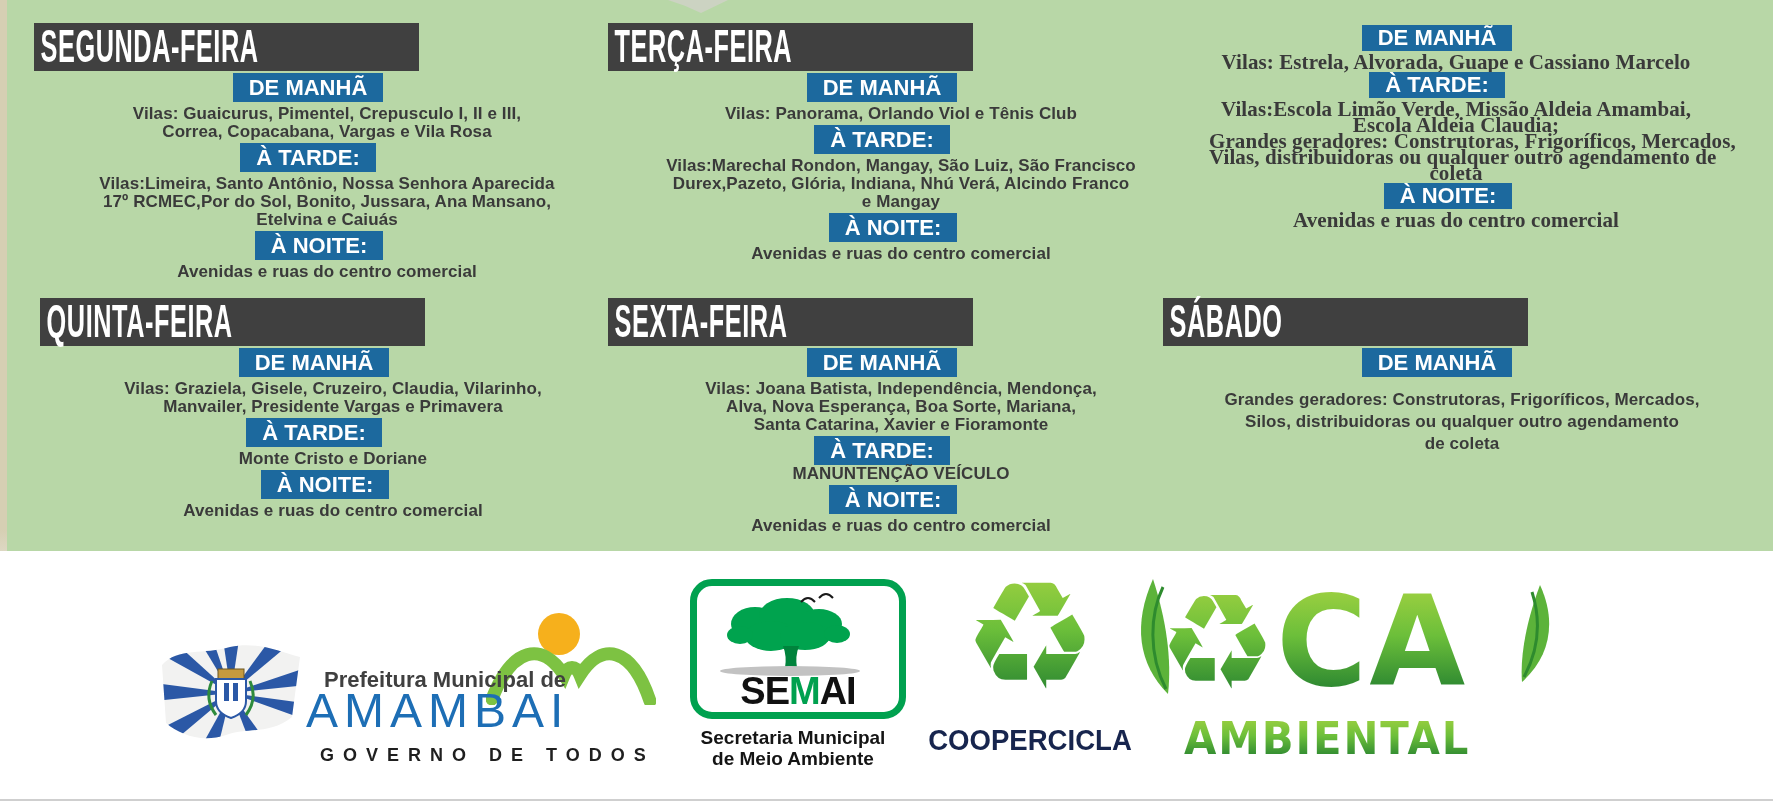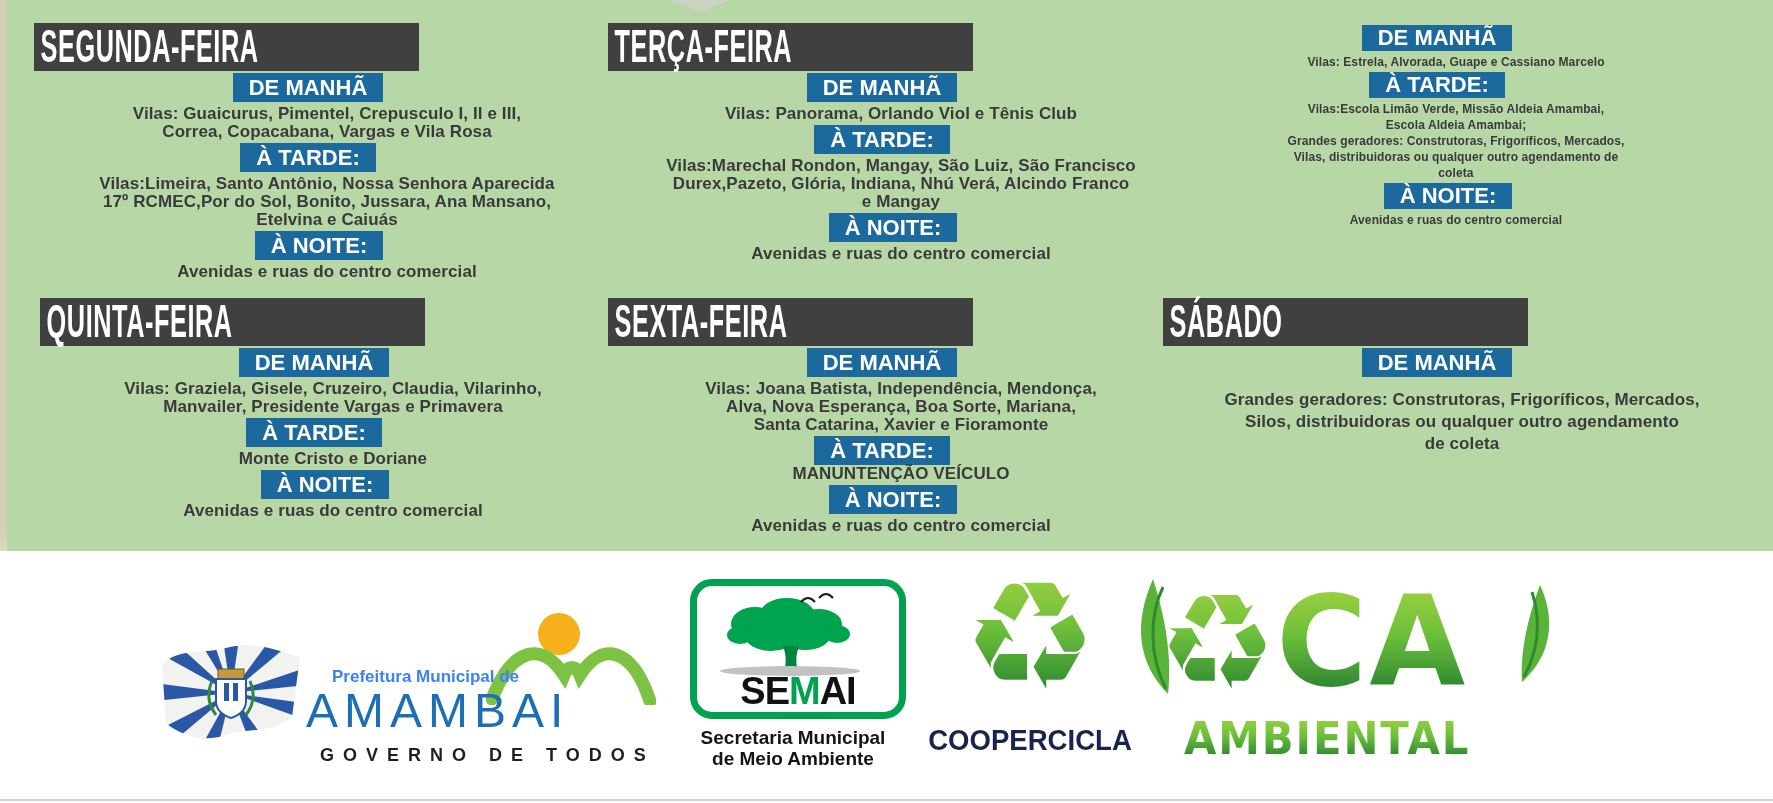--- a/index.html
+++ b/index.html
@@ -21,33 +21,33 @@
   .day-title{display:inline-block;padding-left:12px;color:#fff;font-weight:bold;
              font-size:46px;line-height:47px;letter-spacing:1px;white-space:nowrap;
              transform:scaleX(.55);transform-origin:0 50%;}
   .slot{margin-top:2px;text-align:center;}
   .slot-label{display:inline-block;background:#1c699e;color:#fff;font-weight:bold;
               font-size:22px;line-height:29px;padding:0 16px;margin-left:8px;white-space:nowrap;}
   .shift{margin-left:30px;}
   .lines{margin:3px 0 2px 46px;}
   .line{font-size:17px;line-height:18px;font-weight:bold;color:#3a3a3a;
         white-space:nowrap;letter-spacing:.1px;}
-  .card-quarta .line{line-height:16px;font-size:12px;}
+  .card-quarta .line{line-height:16px;font-size:21px;font-family:Liberation Serif, serif;}
   .card-quarta .slot-label{line-height:26px;}
   .card-sabado .lines{margin-left:58px;margin-top:12px;}
   .card-sabado .line{line-height:22px;}
   
   .footer{position:absolute;left:0;top:551px;width:1773px;height:252px;background:#ffffff;}
   .bottom-line{position:absolute;left:0;bottom:2px;width:100%;height:2px;background:#cfcfcf;}
   
   .amambai{position:absolute;left:150px;top:50px;width:520px;height:200px;}
   .flag{position:absolute;left:2px;top:38px;}
   .sun{position:absolute;left:388px;top:12px;width:42px;height:42px;border-radius:50%;background:#f6b01c;}
   .arc{position:absolute;left:336px;top:32px;z-index:0;}
-  .pm-line{position:absolute;left:182px;top:66px;font-size:17px;font-weight:bold;color:#3b82f6;z-index:2;white-space:nowrap;}
+  .pm-line{position:absolute;left:174px;top:66px;font-size:22px;font-weight:bold;color:#404040;z-index:2;white-space:nowrap;}
   .amambai-word{position:absolute;left:156px;top:84px;font-size:48px;line-height:52px;font-weight:normal;
                 color:#1d6eb5;letter-spacing:6px;z-index:1;white-space:nowrap;}
   .gov-line{position:absolute;left:170px;top:144px;font-size:18px;font-weight:bold;color:#1f1f1f;
             letter-spacing:9px;white-space:nowrap;}
   
   .semai{position:absolute;left:690px;top:28px;width:206px;text-align:center;}
   .semai-box{position:relative;width:178px;height:126px;margin:0 auto;background:#fff;
              border:7px solid #00a14f;border-radius:22px;padding-left:24px;}
   .semai-word{position:absolute;left:0;right:0;bottom:2px;font-size:38px;font-weight:bold;
               letter-spacing:-1px;color:#111;line-height:38px;}
@@ -136,21 +136,21 @@
     <div class="slot">
       <div class="slot-label">DE MANHÃ</div>
       <div class="lines">
         <div class="line">Vilas: Estrela, Alvorada, Guape e Cassiano Marcelo</div>
       </div>
     </div>
     <div class="slot">
       <div class="slot-label">À TARDE:</div>
       <div class="lines">
         <div class="line">Vilas:Escola Limão Verde, Missão Aldeia Amambai,</div>
-        <div class="line">Escola Aldeia Amambai;</div>
+        <div class="line">Escola Aldeia Claudia;</div>
         <div class="line">Grandes geradores: Construtoras, Frigoríficos, Mercados,</div>
         <div class="line">Vilas, distribuidoras ou qualquer outro agendamento de</div>
         <div class="line">coleta</div>
       </div>
     </div>
     <div class="slot">
       <div class="slot-label shift">À NOITE:</div>
       <div class="lines">
         <div class="line">Avenidas e ruas do centro comercial</div>
       </div>

